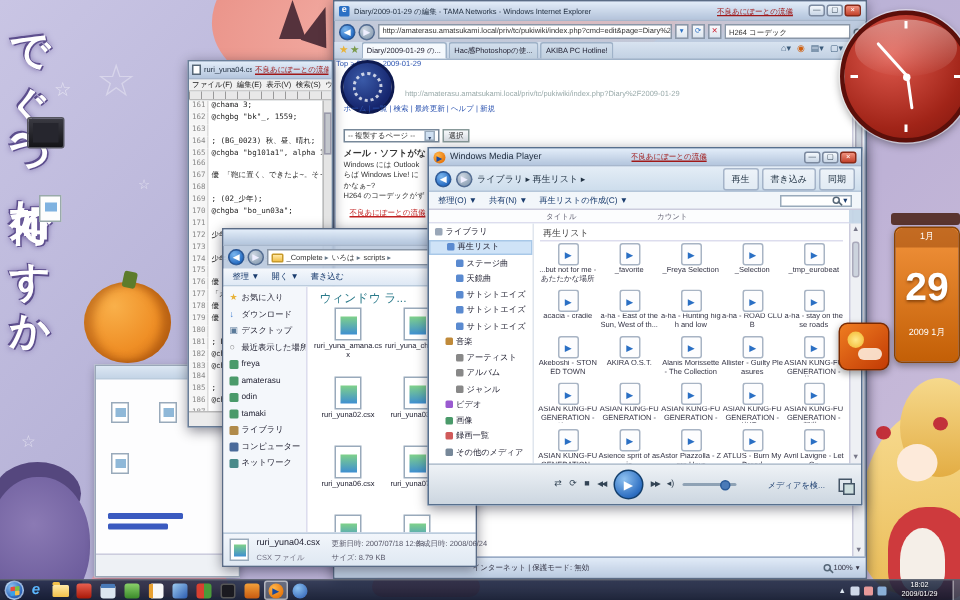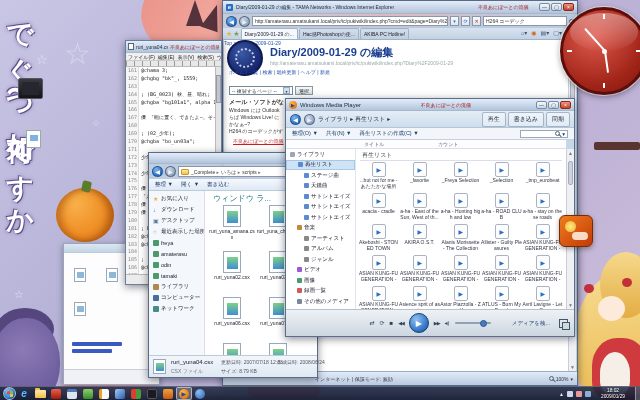--- a/index.html
+++ b/index.html
@@ -399,21 +399,20 @@
       <div class="cmd-icons">
         <span>⌂▾</span>
         <span style="color:#d06010;">◉</span>
         <span>▤▾</span>
         <span>▢▾</span>
         <span>✱▾</span>
       </div>
     </div>
     <div class="ie-page">
       <div class="site-logo"></div>
-      <div class="page-heading">Diary/2009-01-29 の編集</div>
       <div class="page-perma">http://amaterasu.amatsukami.local/priv/tc/pukiwiki/index.php?Diary%2F2009-01-29</div>
       <div class="page-navlinks">ホーム | 一覧 | 検索 | 最終更新 | ヘルプ | 新規</div>
       <div class="page-bcrumb">Top &gt; Diary &gt; 2009-01-29</div>
       <div class="page-copy">
         <div class="copy-select">
           <span>-- 複製するページ --</span>
           <span class="dd">▾</span>
         </div>
         <div class="copy-btn">選択</div>
       </div>
@@ -927,20 +926,25 @@
     <div class="tick" style="left:50%;top:4px;width:2px;height:5px;margin-left:-1px;"></div>
     <div class="tick" style="left:50%;bottom:4px;width:2px;height:5px;margin-left:-1px;"></div>
     <div class="tick" style="top:50%;left:4px;height:2px;width:5px;margin-top:-1px;"></div>
     <div class="tick" style="top:50%;right:4px;height:2px;width:5px;margin-top:-1px;"></div>
     <div class="hand" style="width:2px;height:22px;transform:rotate(172deg);"></div>
     <div class="hand" style="width:1.5px;height:30px;transform:rotate(318deg);"></div>
     <div class="clock-dot"></div>
     <div class="clock-gloss"></div>
   </div>
   <div class="gadget-datestrip z-gadget"></div>
+  <div class="gadget-cal z-gadget">
+    <div class="cal-month">1月</div>
+    <div class="cal-day">29</div>
+    <div class="cal-foot">2009 1月</div>
+  </div>
   <div class="gadget-weather z-gadget">
     <div class="sun"></div>
     <div class="cloudlet"></div>
   </div>
 
   <div class="taskbar">
     <div class="orb">
       <div class="flag">
         <i style="background:#e84c3d;"></i>
           <i style="background:#7ac143;"></i>

